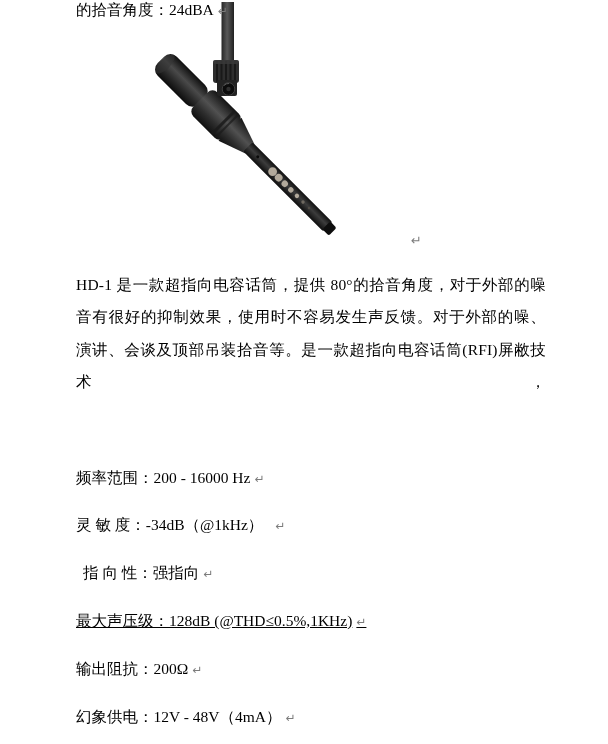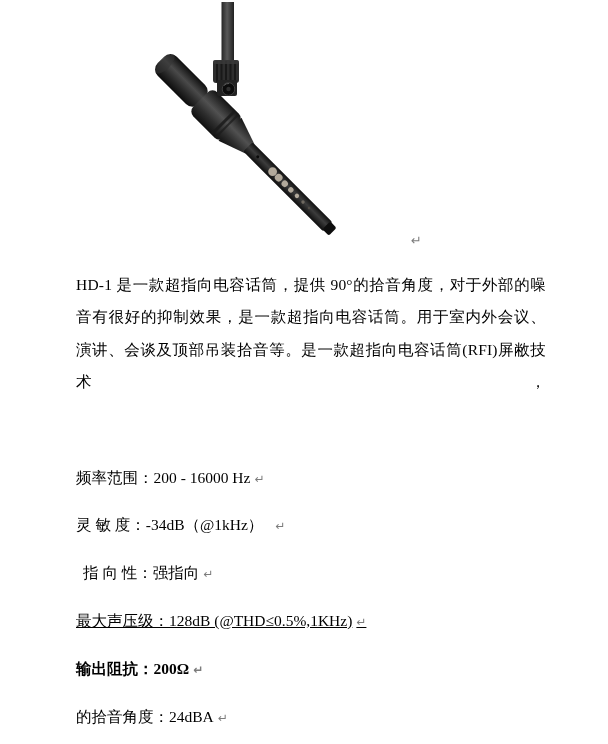--- a/index.html
+++ b/index.html
@@ -50,21 +50,21 @@
     font-size: 15.5px;
     line-height: 19px;
     white-space: pre;
   }
   .spec-row .mark { margin-left: 4px; }
   .spec-row:nth-of-type(1) { top: 421px; }
   .spec-row:nth-of-type(2) { top: 468px; }
   .spec-row:nth-of-type(3) { top: 515px; }
   .spec-row:nth-of-type(4) { top: 563px; margin-left: 7px; }
   .spec-row:nth-of-type(5) { top: 611px; text-decoration: underline; }
-  .spec-row:nth-of-type(6) { top: 659px; font-weight: bold; }
+  .spec-row:nth-of-type(6) { top: 659px; }
   .spec-row:nth-of-type(7) { top: 707px; }
   .spec-row:nth-of-type(3) .mark { margin-left: 12px; }
 </style>
 </head>
 <body>
 
 <div class="page">
 
   <svg class="product-image" viewBox="0 0 608 260" role="img" aria-label="HD-1 吊装超指向电容话筒产品图">
     <defs>
@@ -130,31 +130,32 @@
     <g>
       <circle cx="228.5" cy="89" r="6.3" fill="#0c0c0c" stroke="#404040" stroke-width="1"></circle>
       <circle cx="228.5" cy="89" r="2.2" fill="#2f2f2f"></circle>
       <path d="M224,85.5 a6 6 0 0 1 5,-2" stroke="#5a5a5a" stroke-width="1" fill="none"></path>
     </g>
   </svg>
 
   <span class="mark img-end-mark">↵</span>
 
   <div class="para">
-    <div class="jline">HD-1 是一款超指向电容话筒，提供 90°的拾音角度，对于外部的噪</div>
-    <div class="jline">音有很好的抑制效果，是一款超指向电容话筒。用于室内外会议、</div>
+    <div class="jline">HD-1 是一款超指向电容话筒，提供 80°的拾音角度，对于外部的噪</div>
+    <div class="jline">音有很好的抑制效果，使用时不容易发生声反馈。对于外部的噪、</div>
     <div class="jline">演讲、会谈及顶部吊装拾音等。是一款超指向电容话筒(RFI)屏敝技术，</div>
   </div>
 
   <div class="spec-row"><span class="spec-label">频率范围：</span><span class="spec-value">200 - 16000 Hz</span><span class="mark">↵</span></div>
 
   <div class="spec-row"><span class="spec-label">灵 敏 度：</span><span class="spec-value">-34dB（@1kHz）</span><span class="mark">↵</span></div>
 
   <div class="spec-row"><span class="spec-label">指 向 性：</span><span class="spec-value">强指向</span><span class="mark">↵</span></div>
 
   <div class="spec-row"><span class="spec-label">最大声压级：</span><span class="spec-value">128dB (@THD≤0.5%,1KHz)</span><span class="mark">↵</span></div>
 
   <div class="spec-row"><span class="spec-label">输出阻抗：</span><span class="spec-value">200Ω</span><span class="mark">↵</span></div>
 
+  <div class="spec-row"><span class="spec-label">幻象供电：</span><span class="spec-value">12V - 48V（4mA）</span><span class="mark">↵</span></div>
 
   <div class="spec-row"><span class="spec-label">的拾音角度：</span><span class="spec-value">24dBA</span><span class="mark">↵</span></div>
 
 </div>
 
 </body></html>

